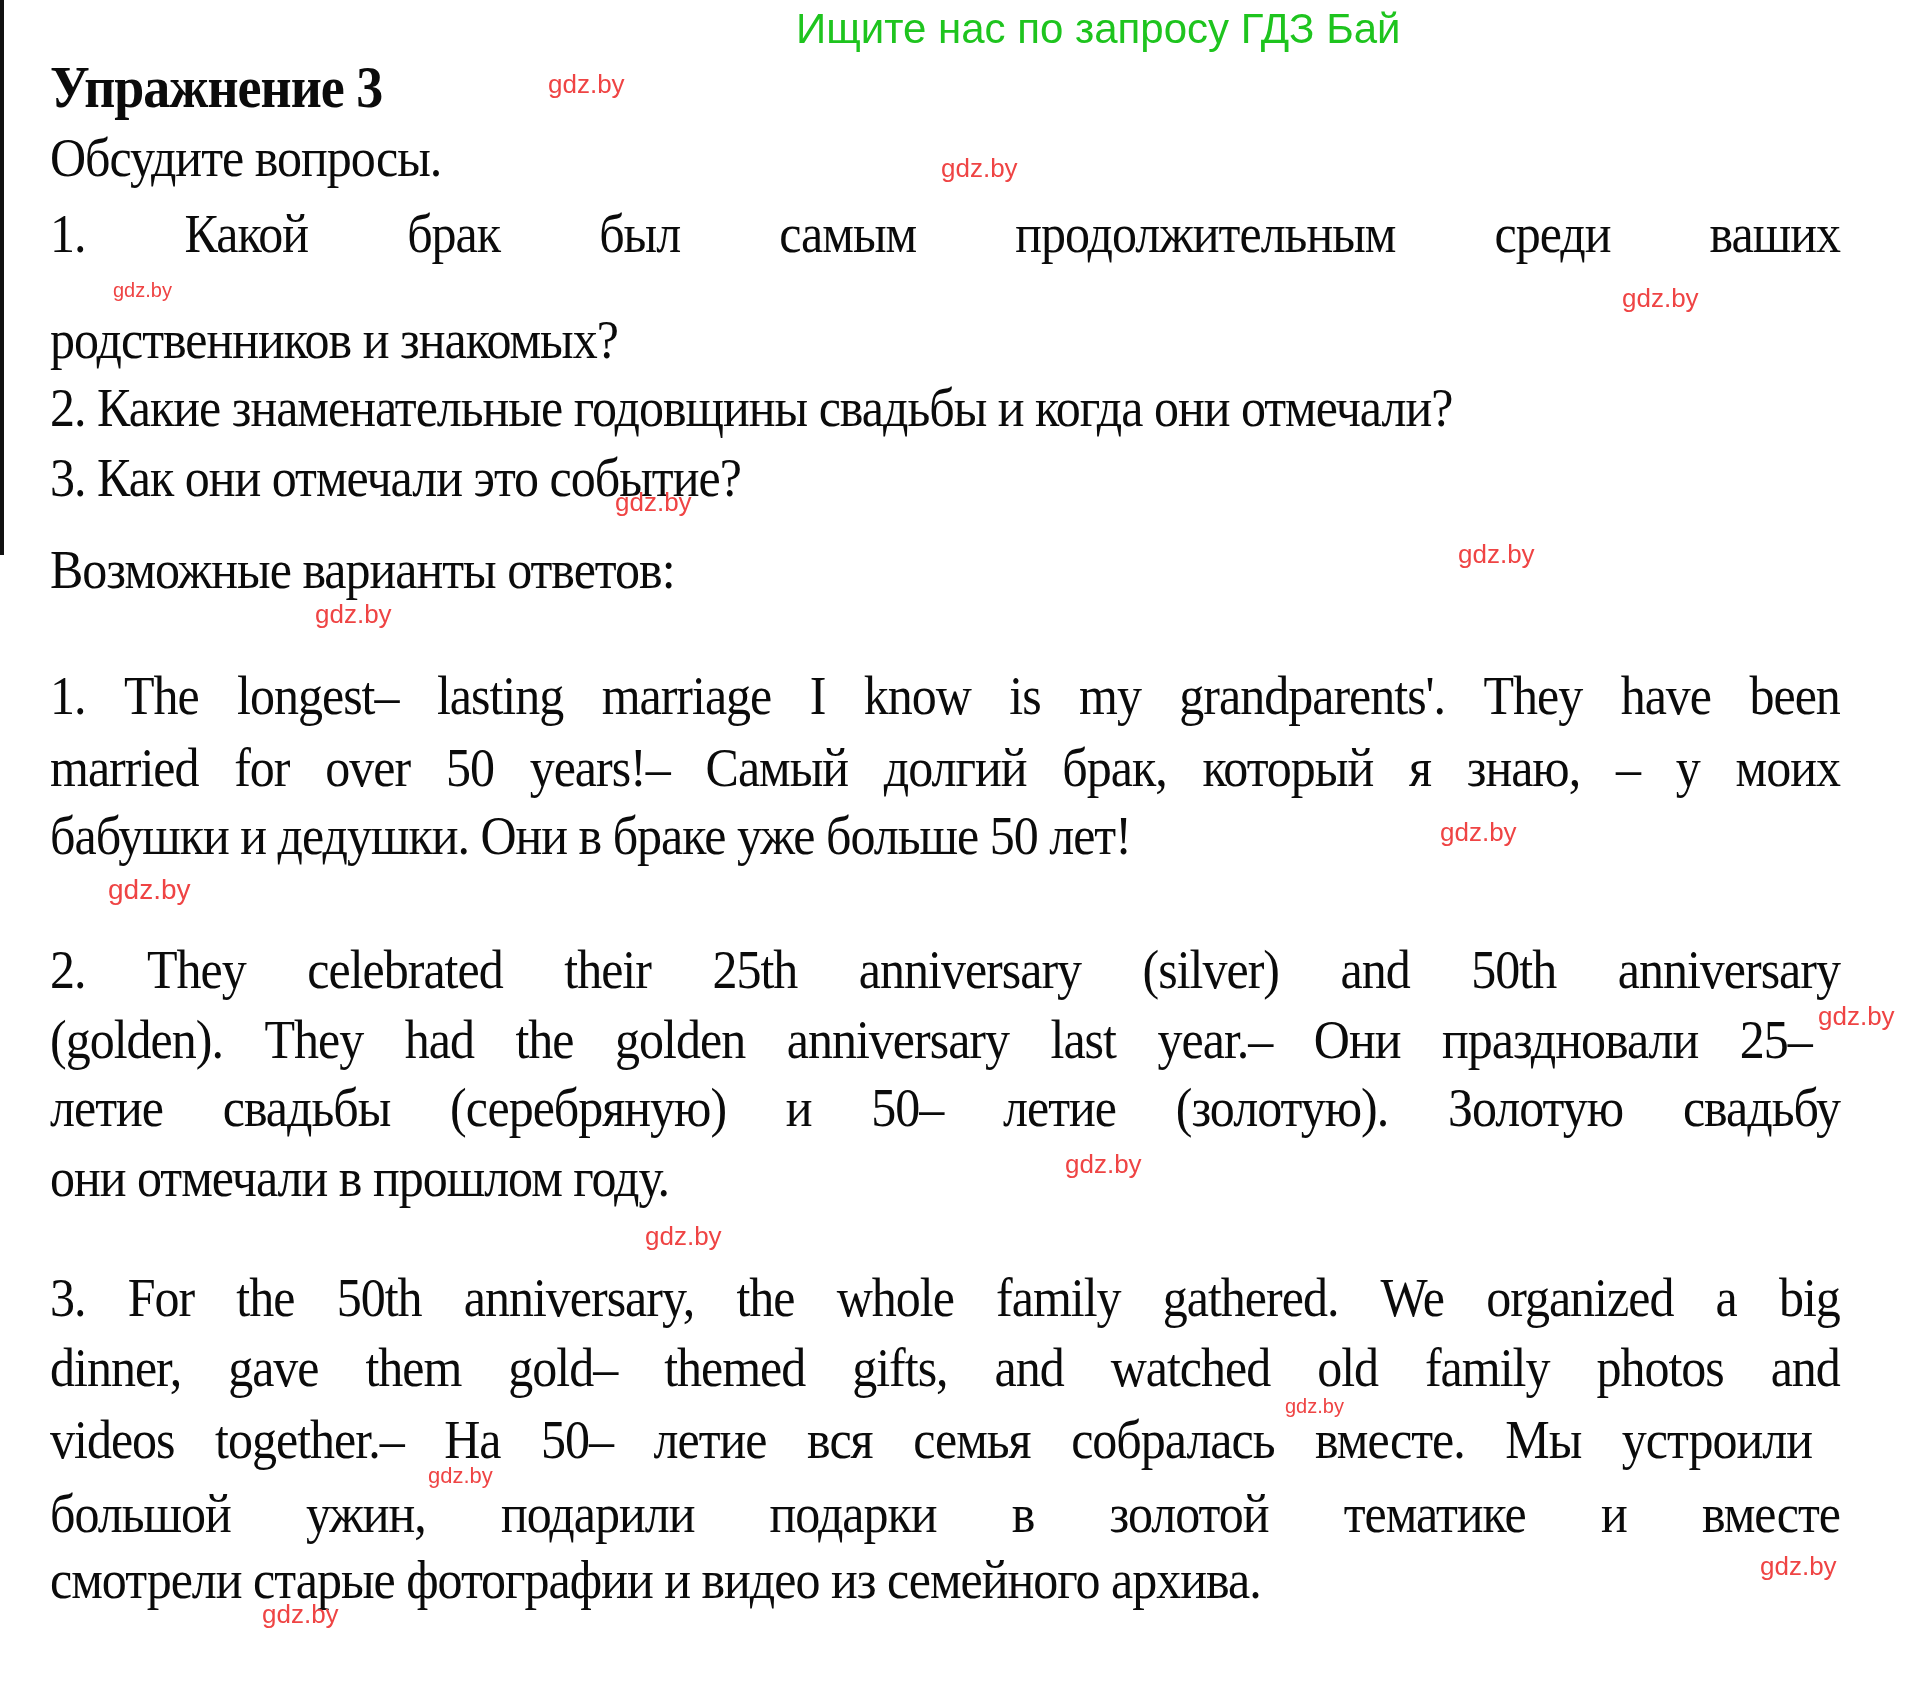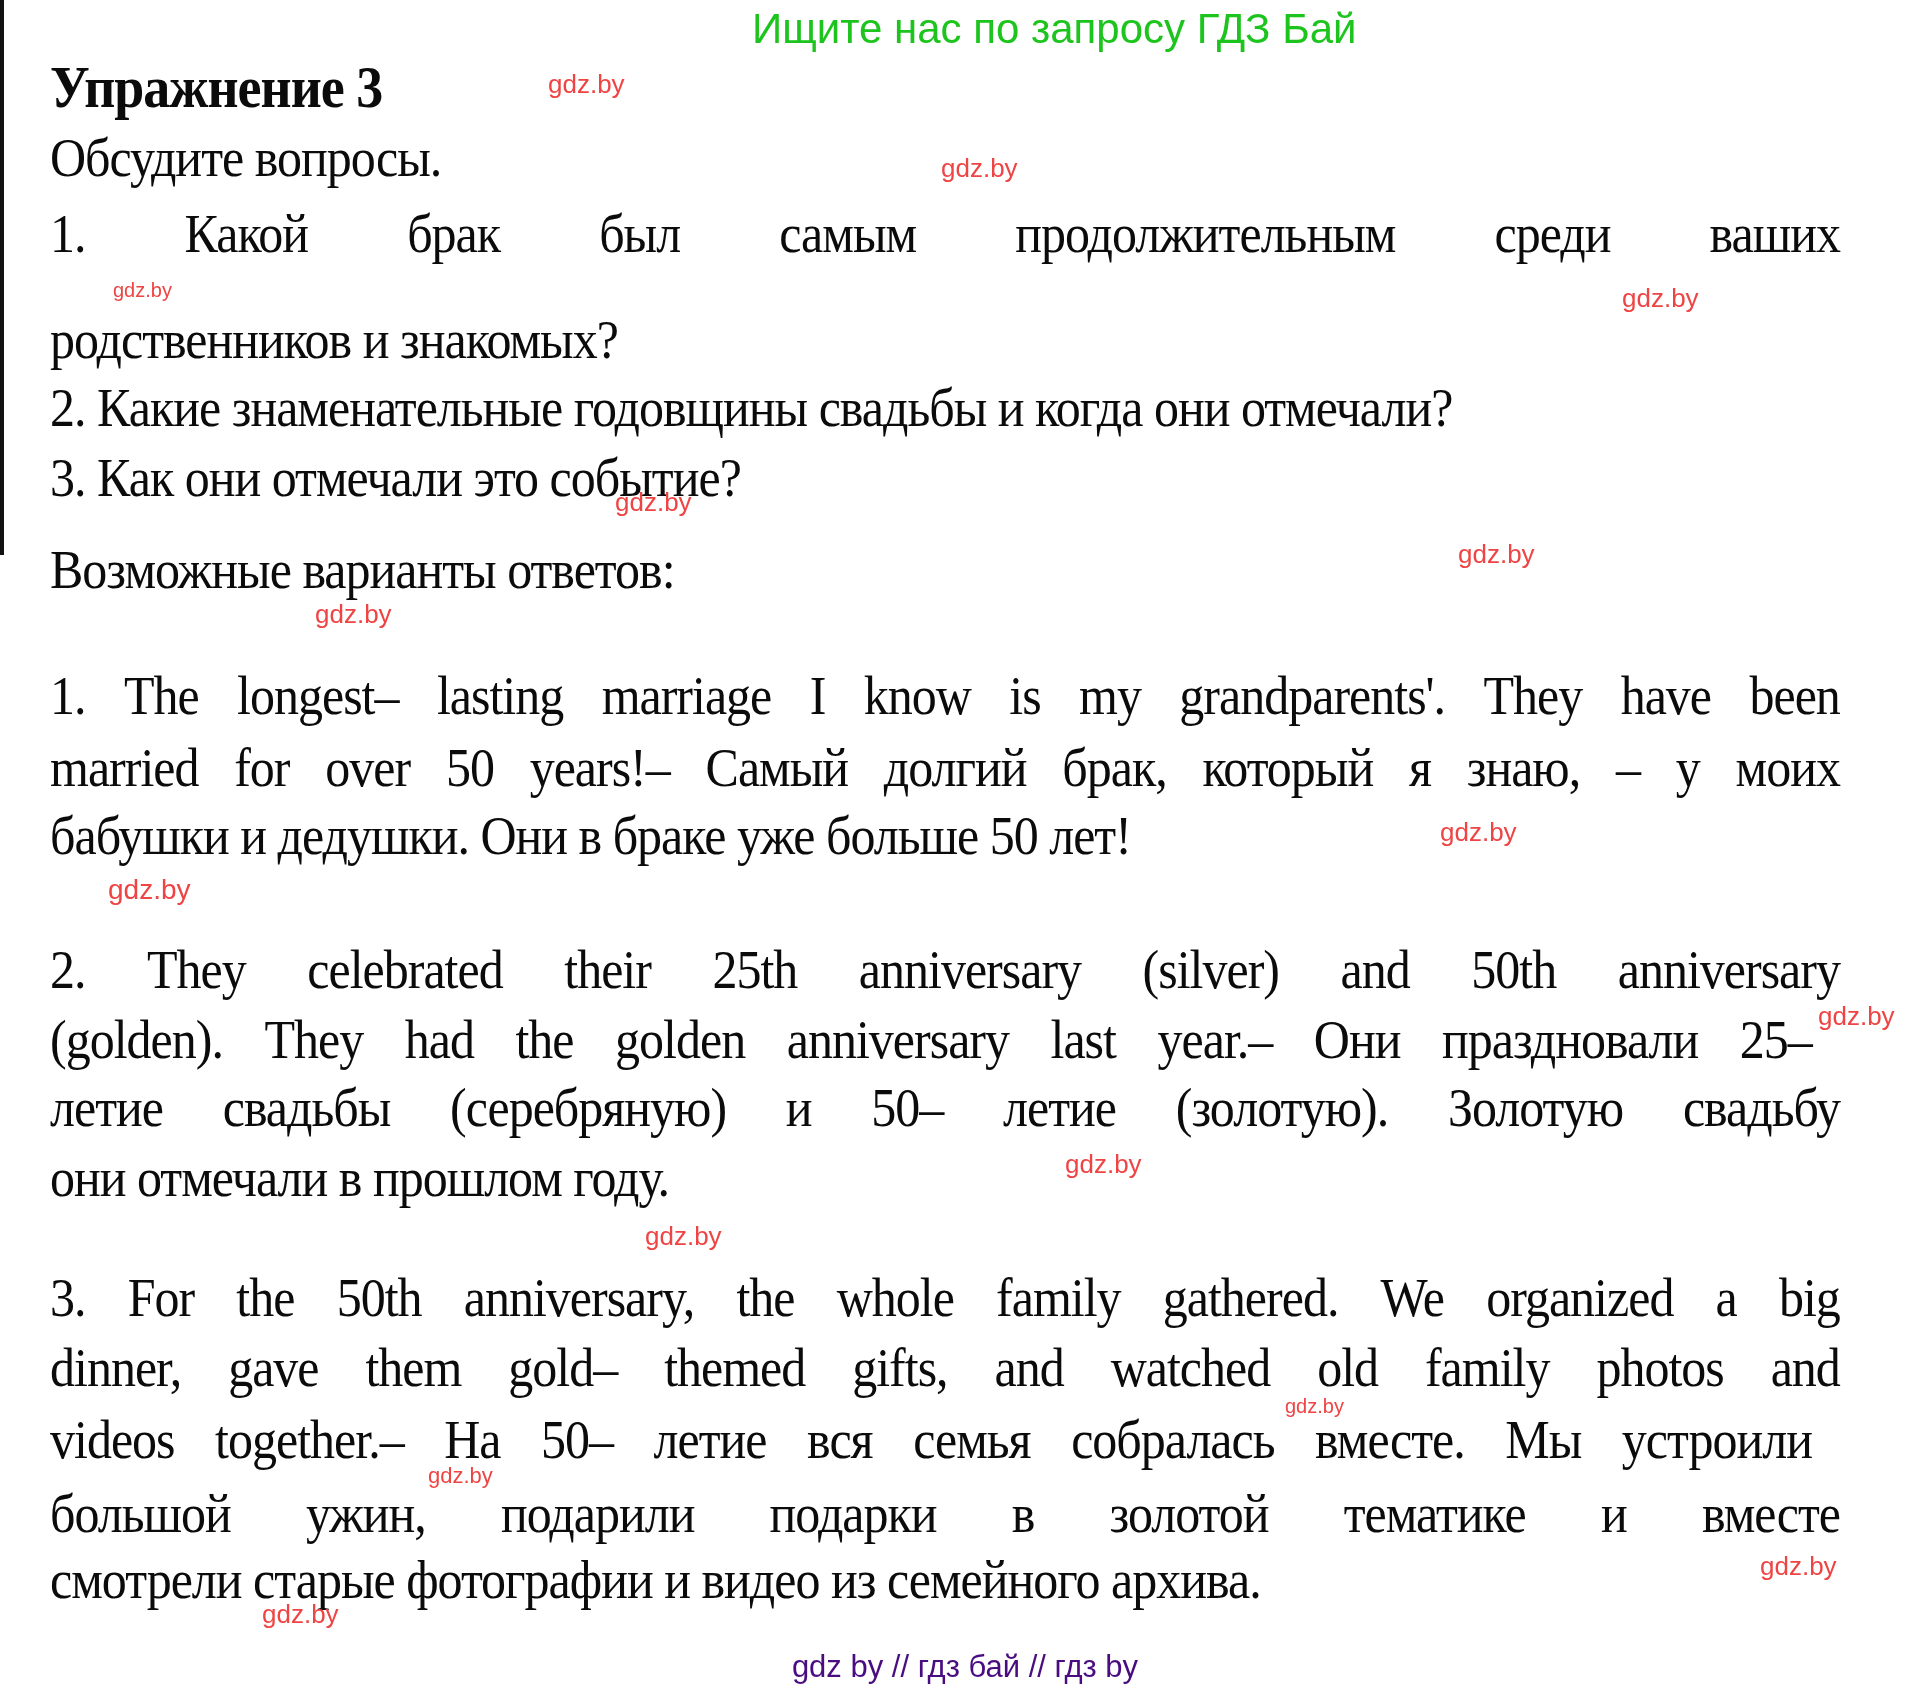--- a/index.html
+++ b/index.html
@@ -9,21 +9,21 @@
     background:#ffffff;
     overflow:hidden;
     font-family:"Liberation Serif", serif;
     color:#0b0b0b;
   }
   .scan-edge{
     position:absolute;left:0;top:0;width:4px;height:555px;
     background:#111;
   }
   .promo{
-    position:absolute;top:8px;left:752px;
+    position:absolute;top:8px;left:796px;
     font-family:"Liberation Sans", sans-serif;
     font-size:42px;line-height:42px;
     white-space:nowrap;
   }
   .title{
     position:absolute;left:50px;top:56px;margin:0;
     font-size:54px;line-height:58px;font-weight:bold;
     letter-spacing:-1px;white-space:nowrap;
     transform:scaleY(1.08);transform-origin:top left;
   }
@@ -220,15 +220,14 @@
       <span>в</span>
       <span>золотой</span>
       <span>тематике</span>
       <span>и</span>
       <span>вместе</span>
     </div>
   <div class="line" style="top:1548px">смотрели старые фотографии и видео из семейного архива.</div>
   <span class="wm" style="left:1760px;top:1552px">gdz.by</span>
   <span class="wm" style="left:262px;top:1600px">gdz.by</span>
 
-  <div class="footer" style="color: rgb(74, 13, 128);">gdz by  //  гдз бай  //  гдз by</div>
 
 </div>
 
 </body></html>

